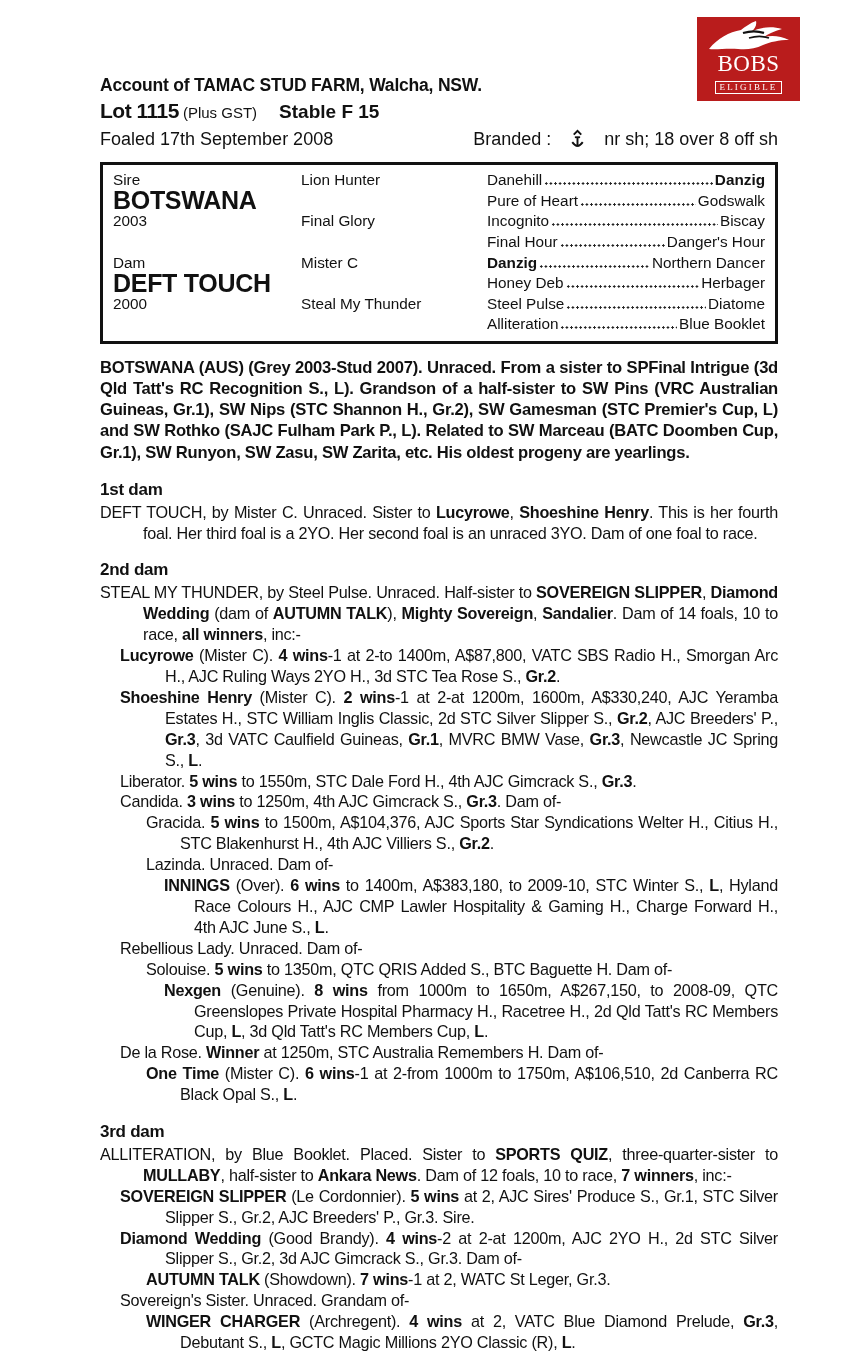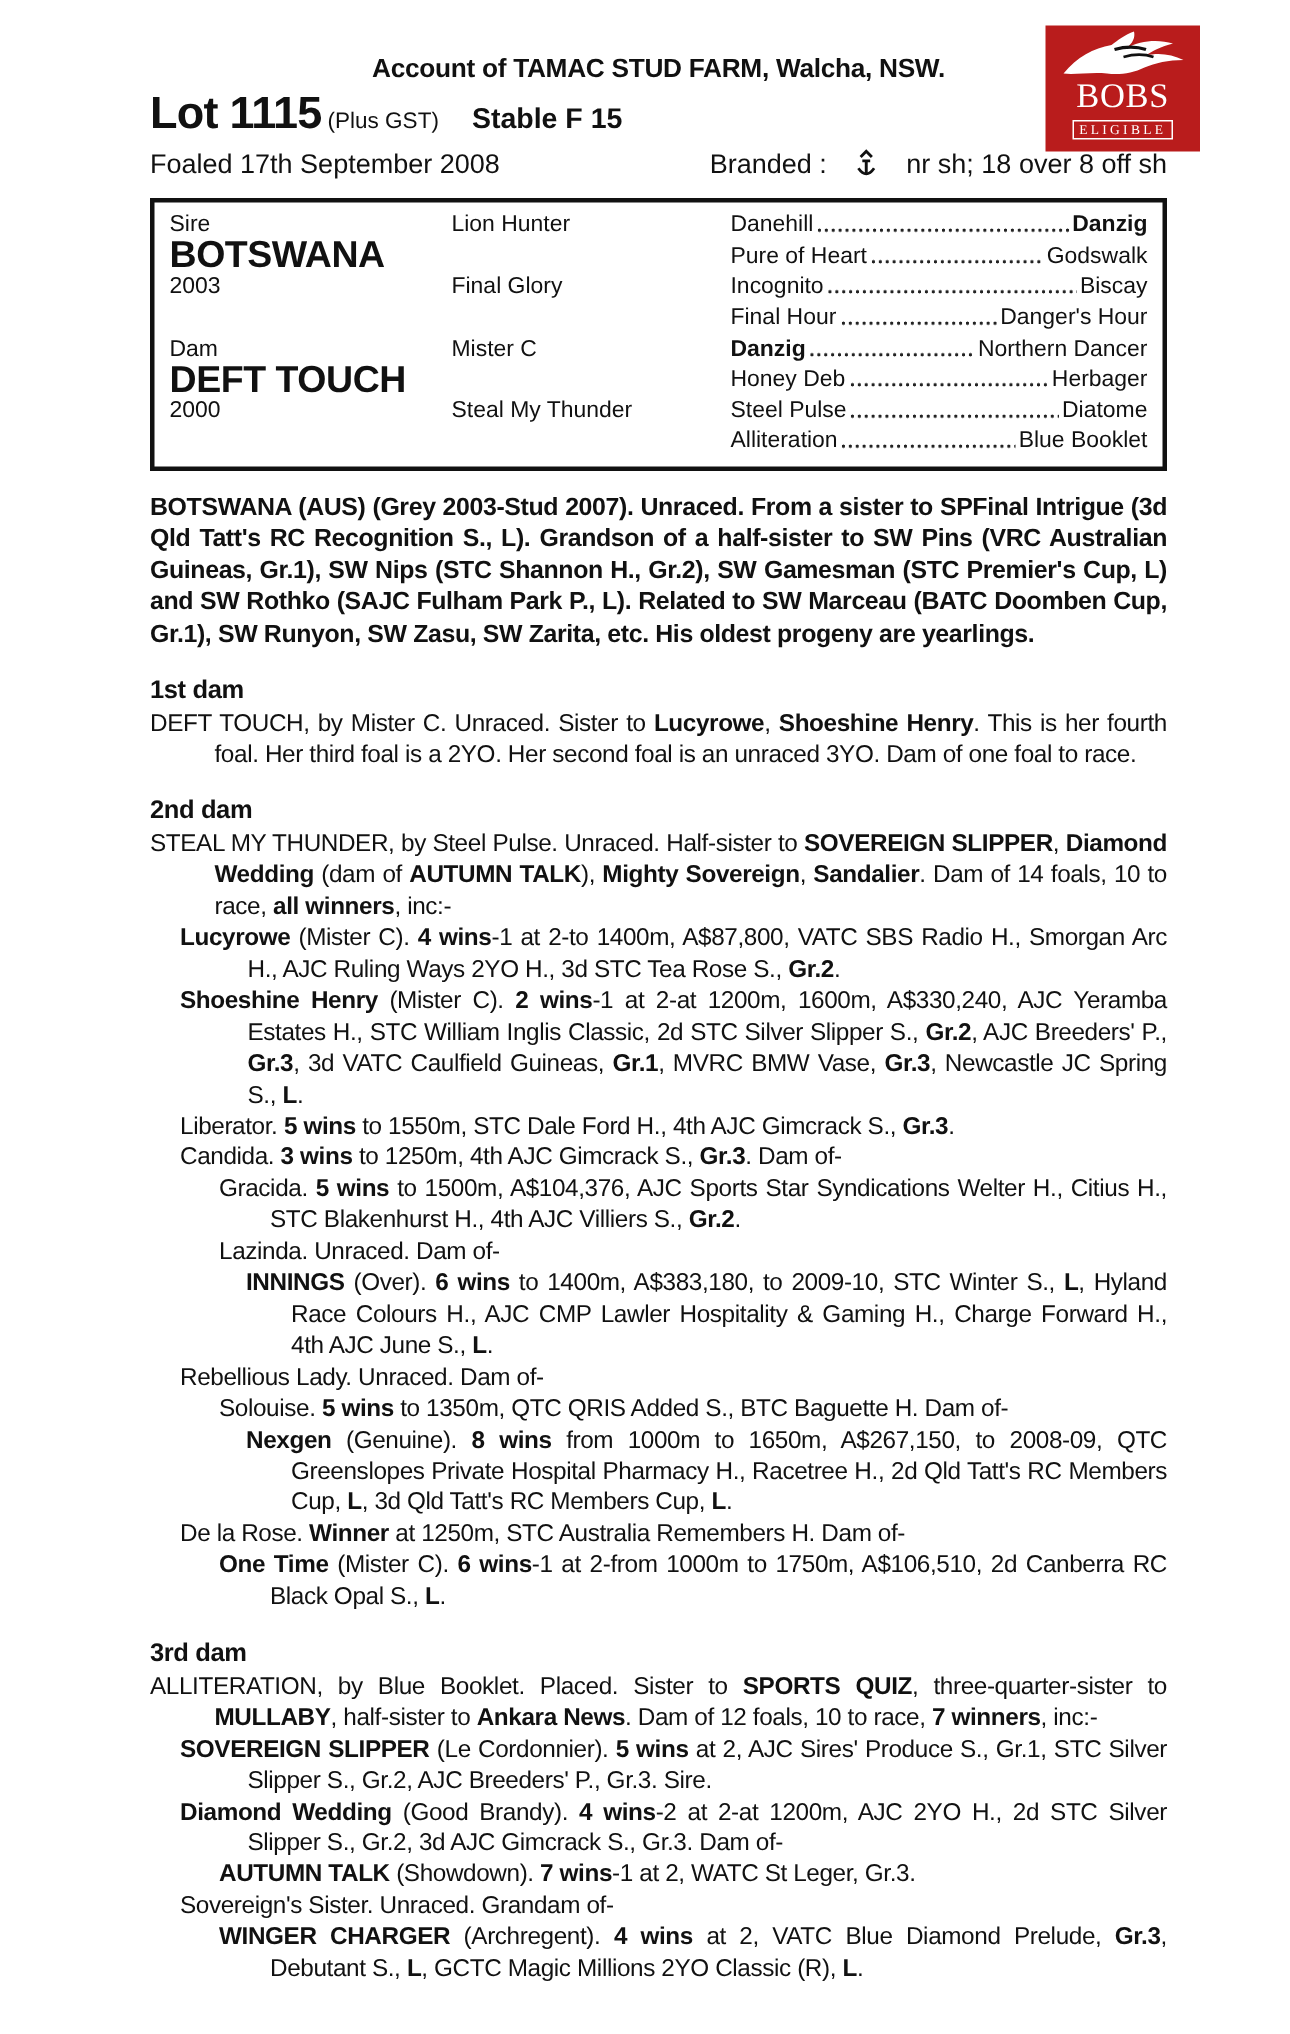--- a/index.html
+++ b/index.html
@@ -5,25 +5,25 @@
   html,body { margin:0; padding:0; }
   body {
     width:860px; height:1356px; background:#ffffff; color:#111;
     font-family:"Liberation Sans", sans-serif; overflow:hidden; position:relative;
   }
   .page { position:relative; width:860px; height:1356px; }
   .content { position:absolute; left:100px; top:0; width:678px; }
 
   
   .account-line {
-    margin-top:35px; text-align:center; font-weight:700; font-size:17.5px;
+    margin-top:75px; font-weight:700; font-size:17.5px;
     letter-spacing:-0.2px;
   }
   .lot-line { margin-top:3px; display:flex; align-items:baseline; white-space:nowrap; }
-  .lot-num   { font-size:30px; font-weight:700; letter-spacing:-0.5px; }
+  .lot-num   { font-size:21px; font-weight:700; letter-spacing:-0.5px; }
   .gst       { font-size:15px; margin-left:4px; }
   .lot-title { font-size:27px; font-weight:700; letter-spacing:-0.5px; }
   .stable    { font-size:19px; font-weight:700; margin-left:22px; }
   .foal-line { margin-top:6px; display:flex; justify-content:space-between; font-size:18px; }
   .branded   { display:flex; align-items:center; gap:18px; }
   .brand-glyph { display:inline-block; margin:0 1px; }
 
   
   .bobs {
     position:absolute; left:697px; top:17px; width:103px; height:84px;

